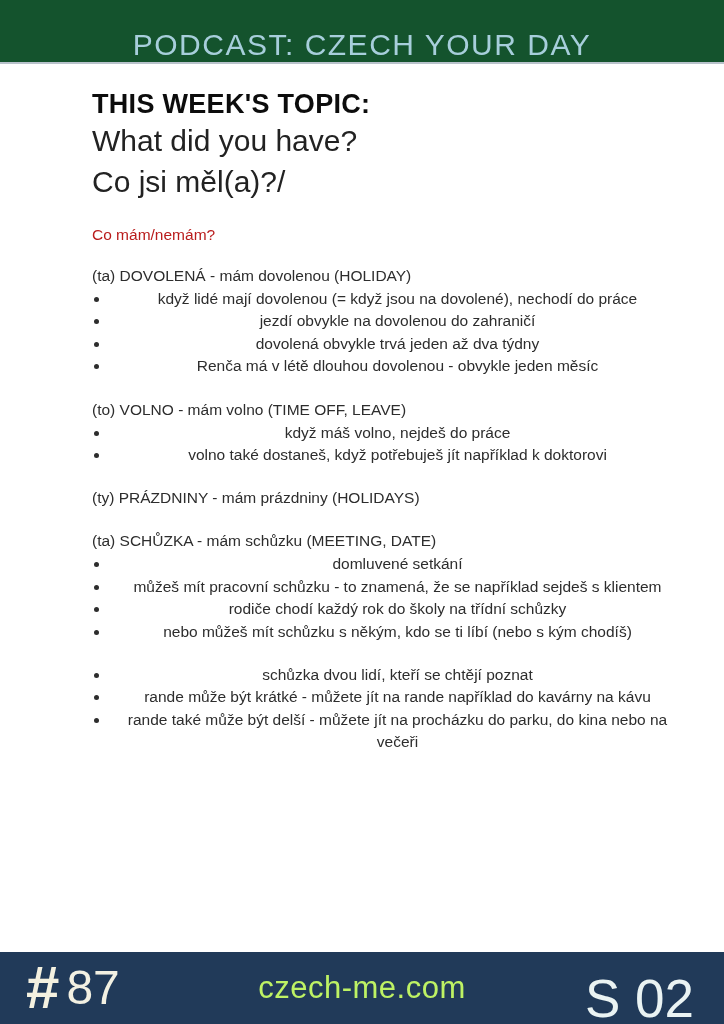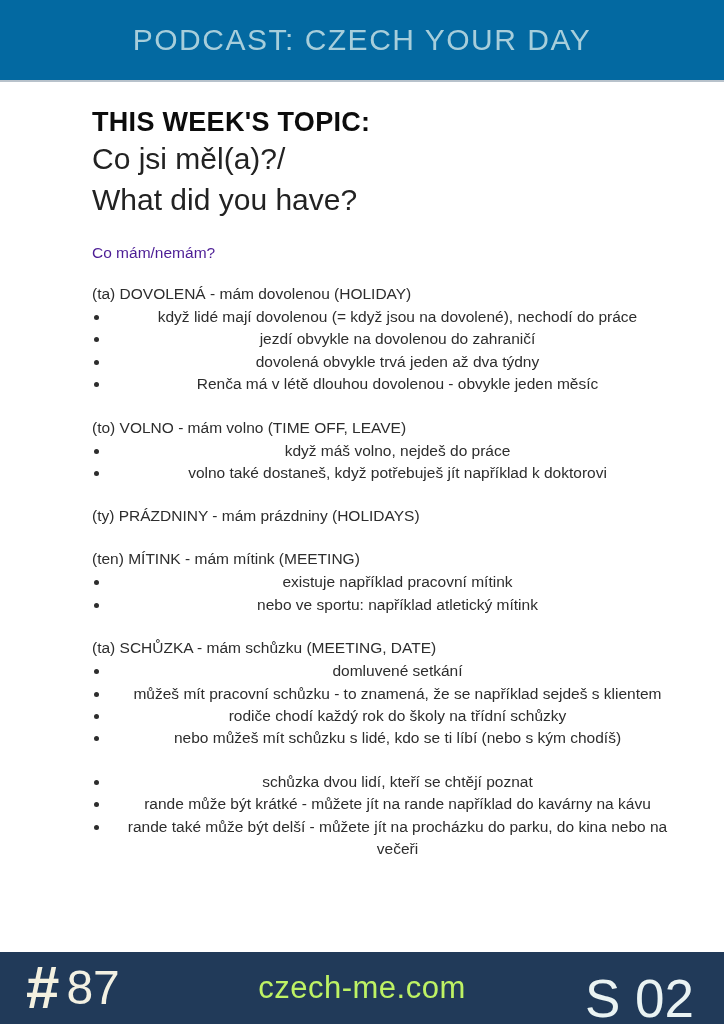--- a/index.html
+++ b/index.html
@@ -7,24 +7,24 @@
     width: 724px;
     height: 1024px;
     background: #ffffff;
     font-family: "Liberation Sans", sans-serif;
     position: relative;
     overflow: hidden;
   }
 
   
   .header-bar {
-    height: 82px;
-    background: #0369a1;
+    height: 64px;
+    background: #14532d;
     display: flex;
-    align-items: center;
+    align-items: flex-end;
     justify-content: center;
     border-bottom: 2px solid #b8c2cb;
     box-sizing: border-box;
   }
   .header-title {
     color: #a7cedb;
     font-size: 30px;
     font-weight: 400;
     letter-spacing: 1.5px;
   }
@@ -44,21 +44,21 @@
   }
   .topic-line {
     font-size: 30px;
     font-weight: 400;
     color: #222222;
     line-height: 41px;
   }
   .intro {
     margin-top: 24px;
     font-size: 15.5px;
-    color: #4c1d95;
+    color: #b91c1c;
   }
   .section { margin-top: 21px; }
   .section-heading {
     font-size: 15.5px;
     color: #2d2d2d;
     line-height: 22px;
   }
   .bullets {
     margin: 1px 0 0 0;
     padding-left: 18px;
@@ -122,22 +122,22 @@
 </style>
 </head>
 <body>
 
 <header class="header-bar">
   <span class="header-title">PODCAST: CZECH YOUR DAY</span>
 </header>
 
 <main class="content">
   <div class="topic-label">THIS WEEK'S TOPIC:</div>
+  <div class="topic-line">What did you have?</div>
   <div class="topic-line">Co jsi měl(a)?/</div>
-  <div class="topic-line">What did you have?</div>
 
   <div class="intro">Co mám/nemám?</div>
 
   <section class="section">
     <div class="section-heading">(ta) DOVOLENÁ - mám dovolenou (HOLIDAY)</div>
     <ul class="bullets">
       <li>když lidé mají dovolenou (= když jsou na dovolené), nechodí do práce</li>
       <li>jezdí obvykle na dovolenou do zahraničí</li>
       <li>dovolená obvykle trvá jeden až dva týdny</li>
       <li>Renča má v létě dlouhou dovolenou - obvykle jeden měsíc</li>
@@ -149,35 +149,28 @@
     <ul class="bullets">
       <li>když máš volno, nejdeš do práce</li>
       <li>volno také dostaneš, když potřebuješ jít například k doktorovi</li>
     </ul>
   </section>
 
   <section class="section">
     <div class="section-heading">(ty) PRÁZDNINY - mám prázdniny (HOLIDAYS)</div>
   </section>
 
-  <section class="section">
-    <div class="section-heading">(ten) MÍTINK - mám mítink (MEETING)</div>
-    <ul class="bullets">
-      <li>existuje například pracovní mítink</li>
-      <li>nebo ve sportu: například atletický mítink</li>
-    </ul>
-  </section>
 
   <section class="section">
     <div class="section-heading">(ta) SCHŮZKA - mám schůzku (MEETING, DATE)</div>
     <ul class="bullets">
       <li>domluvené setkání</li>
       <li>můžeš mít pracovní schůzku - to znamená, že se například sejdeš s klientem</li>
       <li>rodiče chodí každý rok do školy na třídní schůzky</li>
-      <li>nebo můžeš mít schůzku s lidé, kdo se ti líbí (nebo s kým chodíš)</li>
+      <li>nebo můžeš mít schůzku s někým, kdo se ti líbí (nebo s kým chodíš)</li>
     </ul>
   </section>
 
   <section class="section">
     <ul class="bullets">
       <li>schůzka dvou lidí, kteří se chtějí poznat</li>
       <li>rande může být krátké - můžete jít na rande například do kavárny na kávu</li>
       <li>rande také může být delší - můžete jít na procházku do parku, do kina nebo na večeři</li>
     </ul>
   </section>

